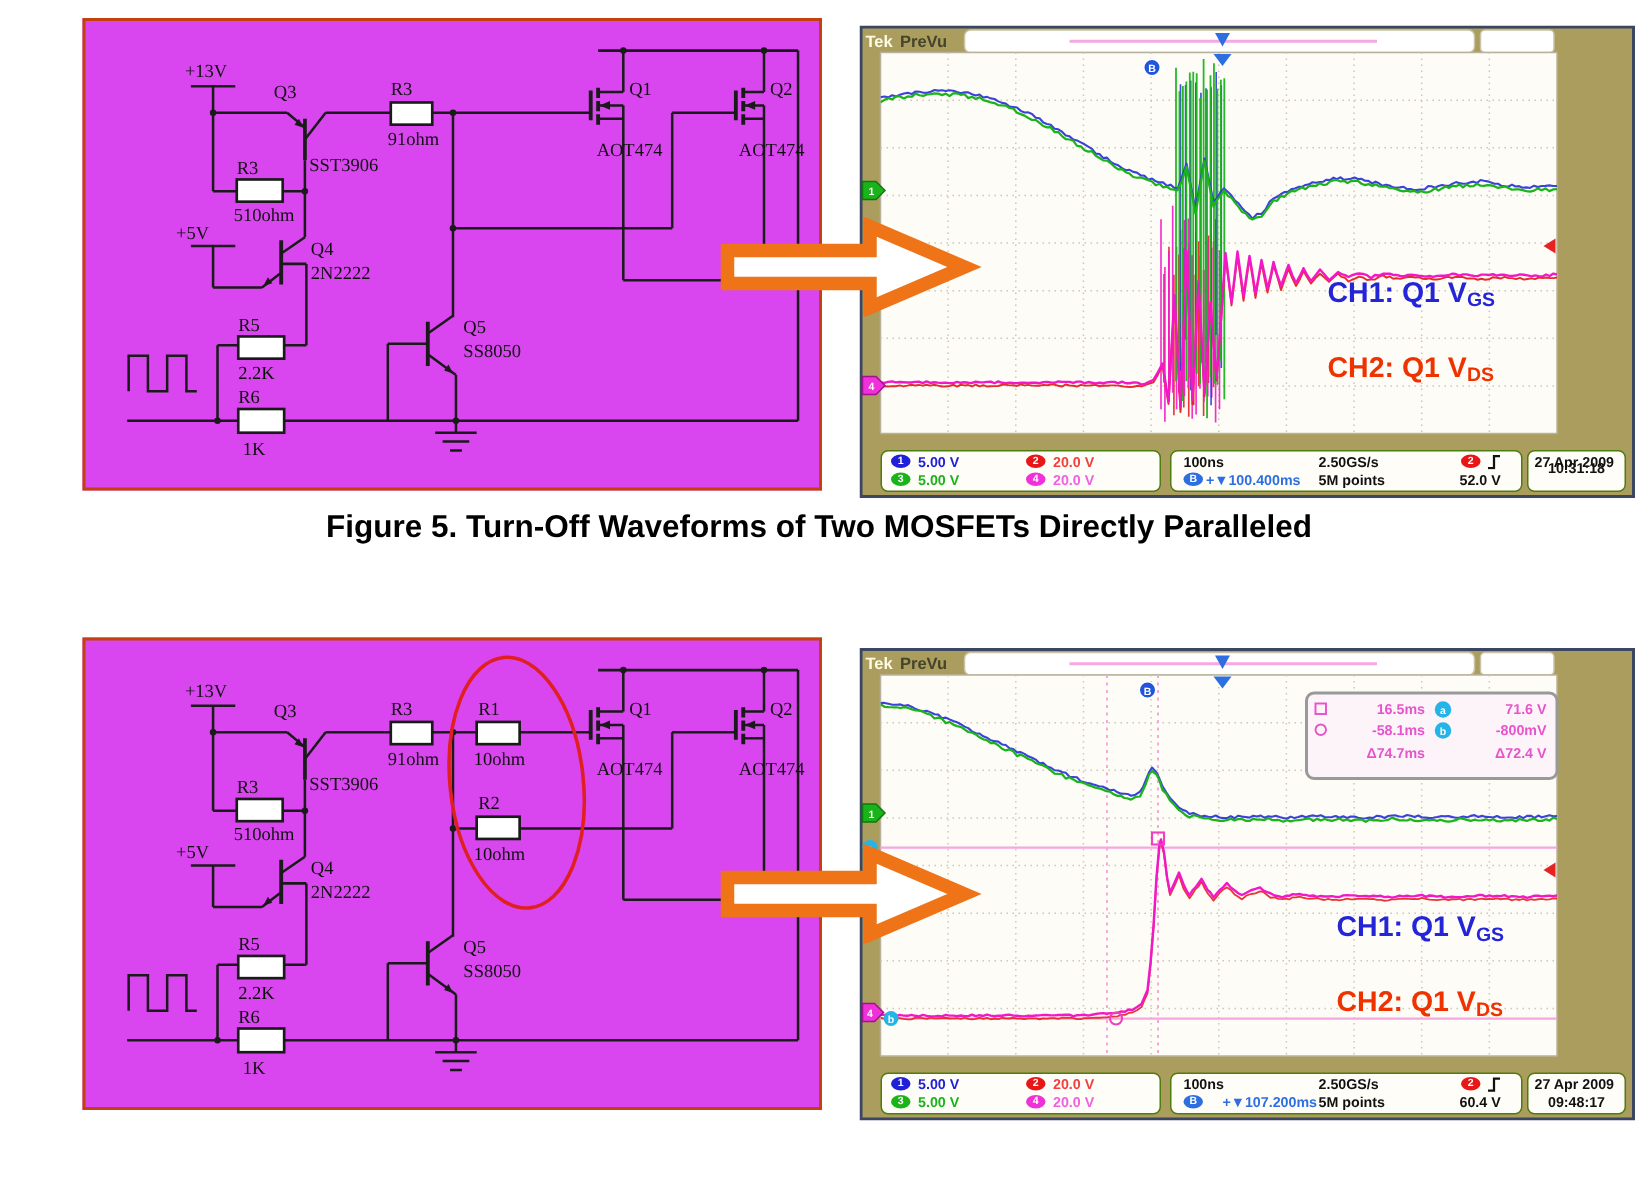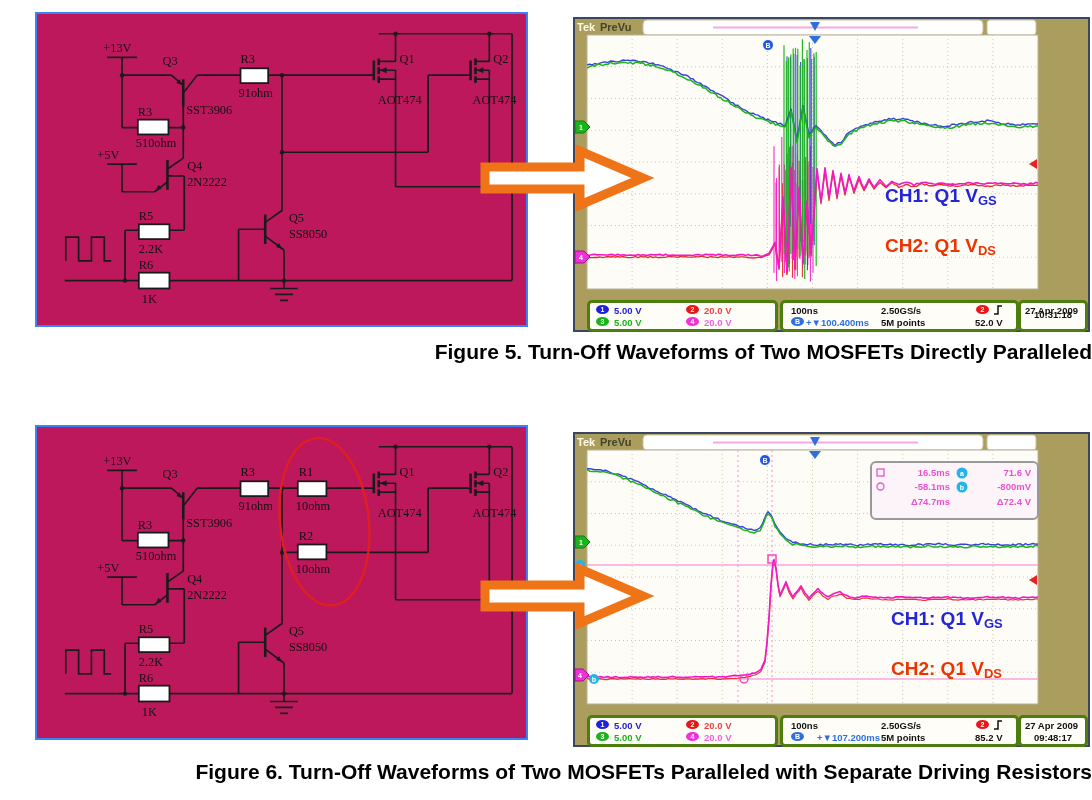--- a/index.html
+++ b/index.html
@@ -1,33 +1,33 @@
 <!DOCTYPE html>
 <html><head>
 <meta charset="utf-8">
 <style>
   html,body{margin:0;padding:0;background:#fff;}
   .page{position:relative;width:1092px;height:800px;background:#fff;overflow:hidden;
         font-family:"Liberation Sans",sans-serif;}
-  .panel{position:absolute;background:#be185d;border:2px solid #3b82f6;}
-  .caption{position:absolute;left:0;width:1092px;text-align:right;font-weight:bold;
+  .panel{position:absolute;background:#d946ef;border:2px solid #c2410c;margin-left:20px;}
+  .caption{position:absolute;left:0;width:1092px;text-align:center;font-weight:bold;
            font-size:21px;color:#000;font-family:"Liberation Sans",sans-serif;}
   .scope{position:absolute;width:598px;height:315px;margin-top:12px;}
   .scope svg{position:absolute;left:0;top:0;}
   .cktsvg text{font-family:"Liberation Serif",serif;font-size:12.5px;fill:#111;}
   .w{fill:none;stroke:#1a1a1a;stroke-width:1.7;}
   .bar{fill:none;stroke:#1a1a1a;stroke-width:2.6;}
   .res{fill:#fff;stroke:#1a1a1a;stroke-width:1.8;}
   .dot{fill:#1a1a1a;}
   .tek{font:bold 11px "Liberation Sans",sans-serif;fill:#fffbe4;}
   .prevu{font:bold 11px "Liberation Sans",sans-serif;fill:#45432a;}
   .badgetxt{font:bold 7px "Liberation Sans",sans-serif;fill:#fff;text-anchor:middle;}
   .mkr{font:bold 7px "Liberation Sans",sans-serif;fill:#fff;text-anchor:middle;}
   .curtxt{font:bold 9.5px "Liberation Sans",sans-serif;fill:#e654cc;text-anchor:end;}
-  .sbox{position:absolute;background:#fffdf8;border:3px solid #4d7c0f;border-radius:5px;
+  .sbox{position:absolute;background:#fffdf8;border:1px solid #4d7c0f;border-radius:5px;
         height:26px;font:bold 9.5px "Liberation Sans",sans-serif;}
   .badge{display:inline-block;width:13px;height:9px;border-radius:50%;color:#fff;
          font:bold 7px "Liberation Sans",sans-serif;line-height:9px;text-align:center;
          vertical-align:middle;}
   .srow{position:absolute;left:0;right:0;height:12px;white-space:nowrap;}
   .sit{position:absolute;top:0;}
   .ann{position:absolute;font:bold 19px "Liberation Sans",sans-serif;white-space:nowrap;text-align:center;}
   .ann .sub{font-size:13px;vertical-align:-3px;}
   .arrowsvg{position:absolute;z-index:5;}
 </style>
@@ -373,27 +373,26 @@
         <span class="sit" style="left:98px;color:#111">2.50GS/s</span>
         <span class="sit badge" style="left:193px;background:#e81616">2</span>
         <svg class="sit" style="left:210px" width="10" height="10">
           <path d="M1,9 H5 V1 H9" stroke="#111" stroke-width="1.5" fill="none"></path>
           </svg>
       </div>
       <div class="srow" style="top:14px">
         <span class="sit badge" style="left:8px;background:#2d6fe0">B</span>
         <span class="sit" style="left:34px;color:#2d6fe0">+▼107.200ms</span>
         <span class="sit" style="left:98px;color:#111">5M points</span>
-        <span class="sit" style="left:192px;color:#111">85.2 V</span>
+        <span class="sit" style="left:192px;color:#111">60.4 V</span>
       </div>
     </div>
     <div class="sbox" style="left:445px;top:283px;width:64px;text-align:center">
       <div class="srow" style="top:2px">
           <span class="sit" style="left:4px;color:#111">27 Apr 2009</span>
         </div>
       <div class="srow" style="top:14px">
           <span class="sit" style="left:13px;color:#111">09:48:17</span>
         </div>
     </div>
   </div>
 
-  <div class="caption" style="top:760px">Figure 6. Turn-Off Waveforms of Two MOSFETs Paralleled with Separate Driving Resistors</div>
 </div>
 
 </body></html>

